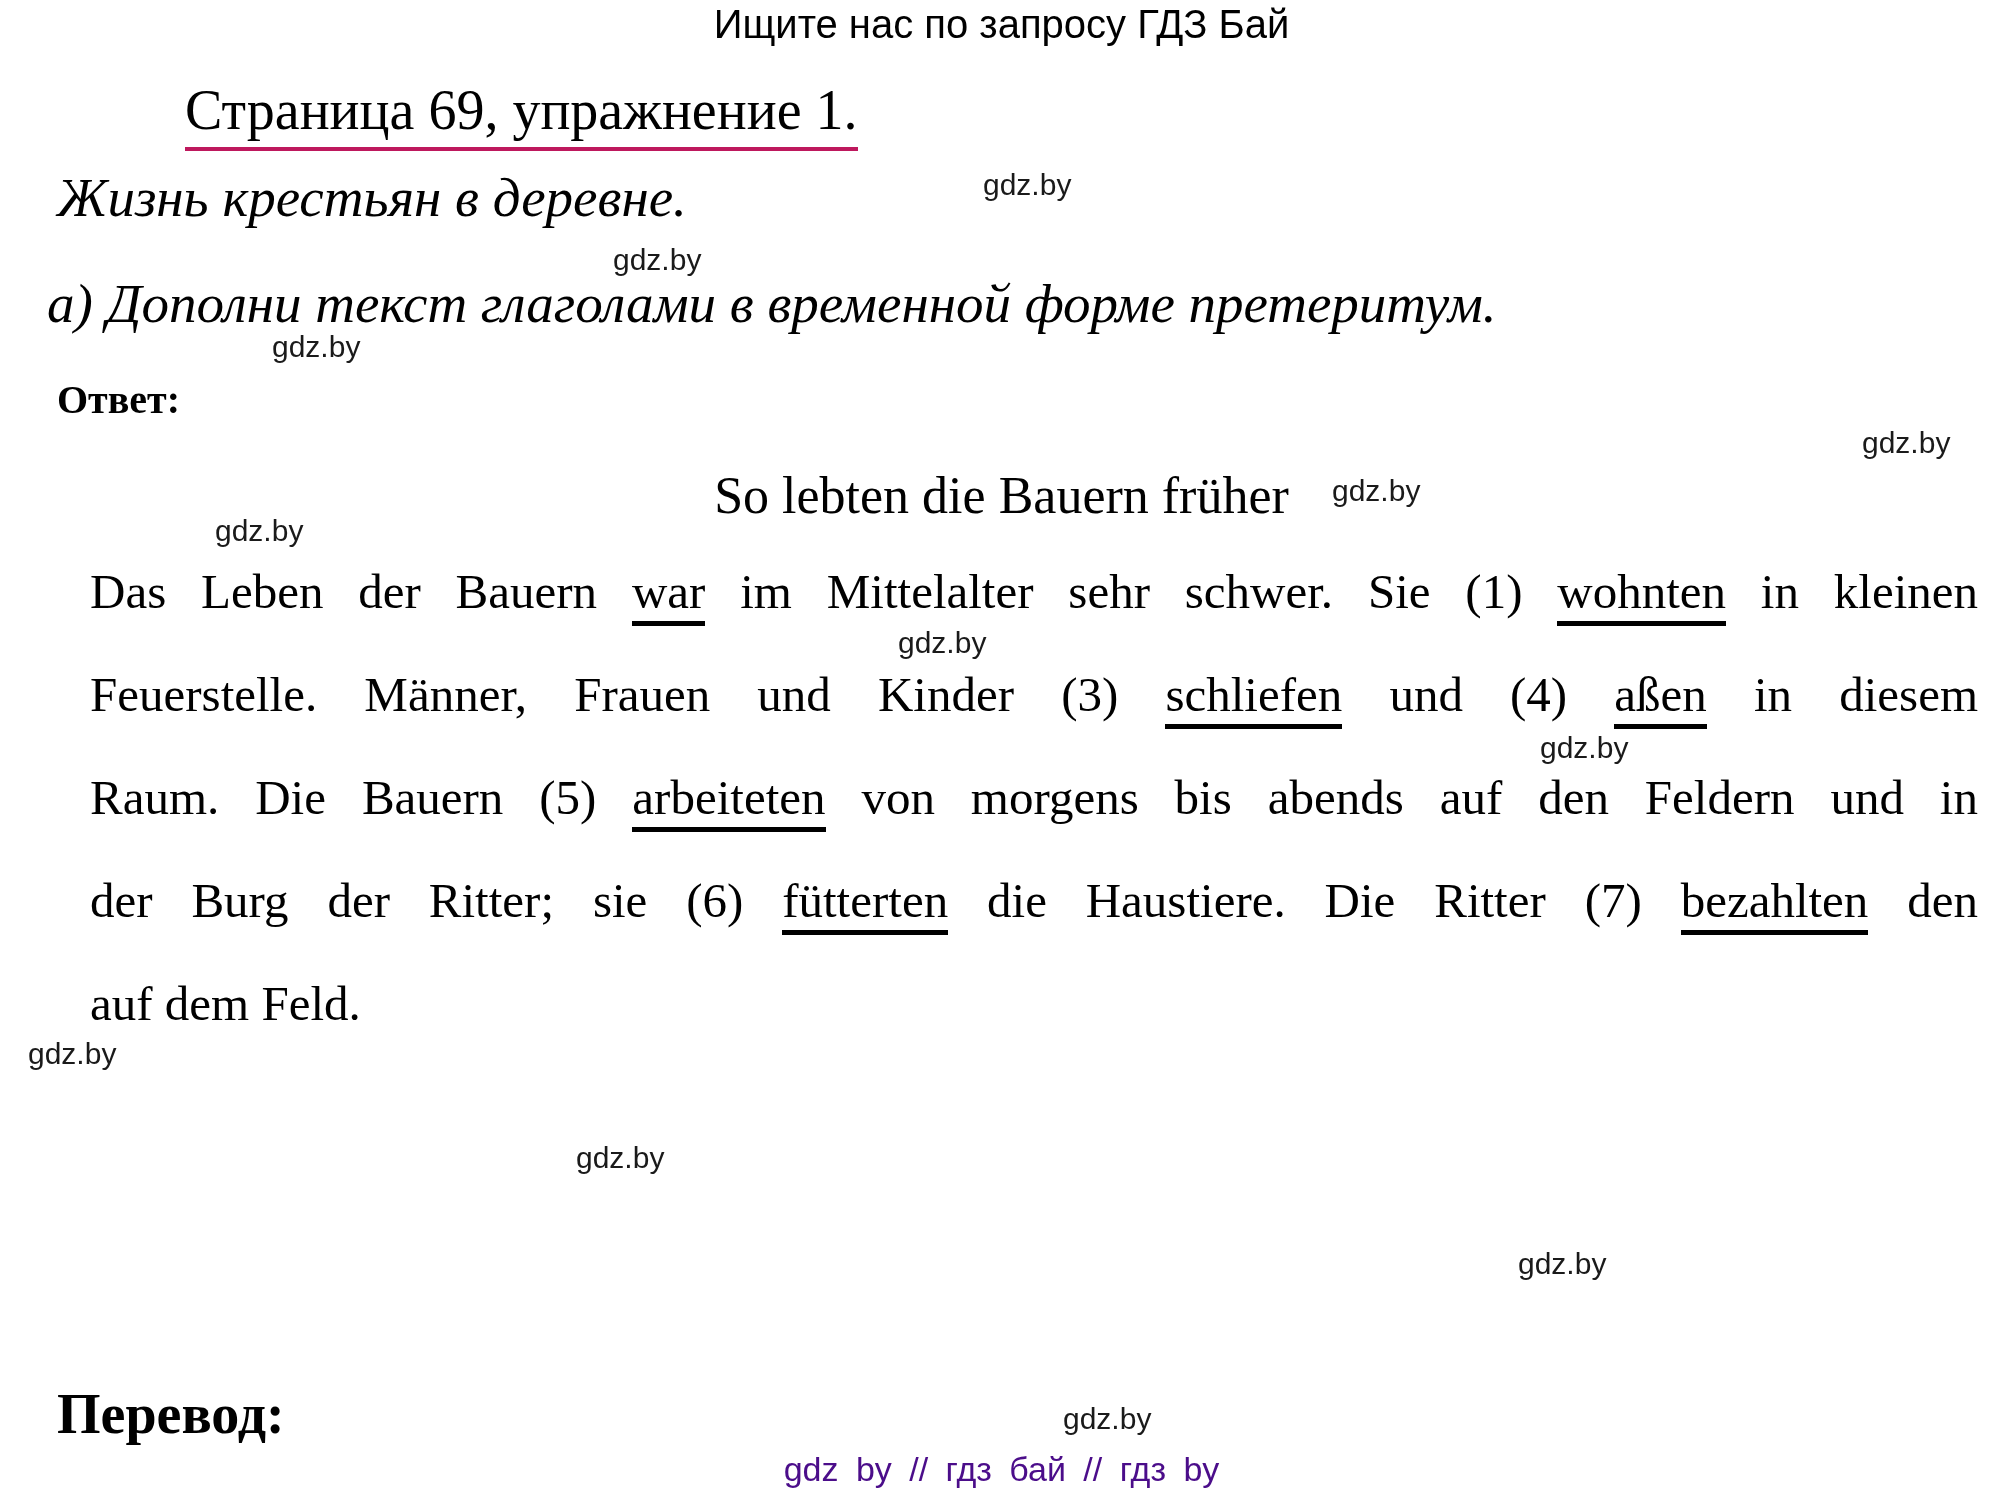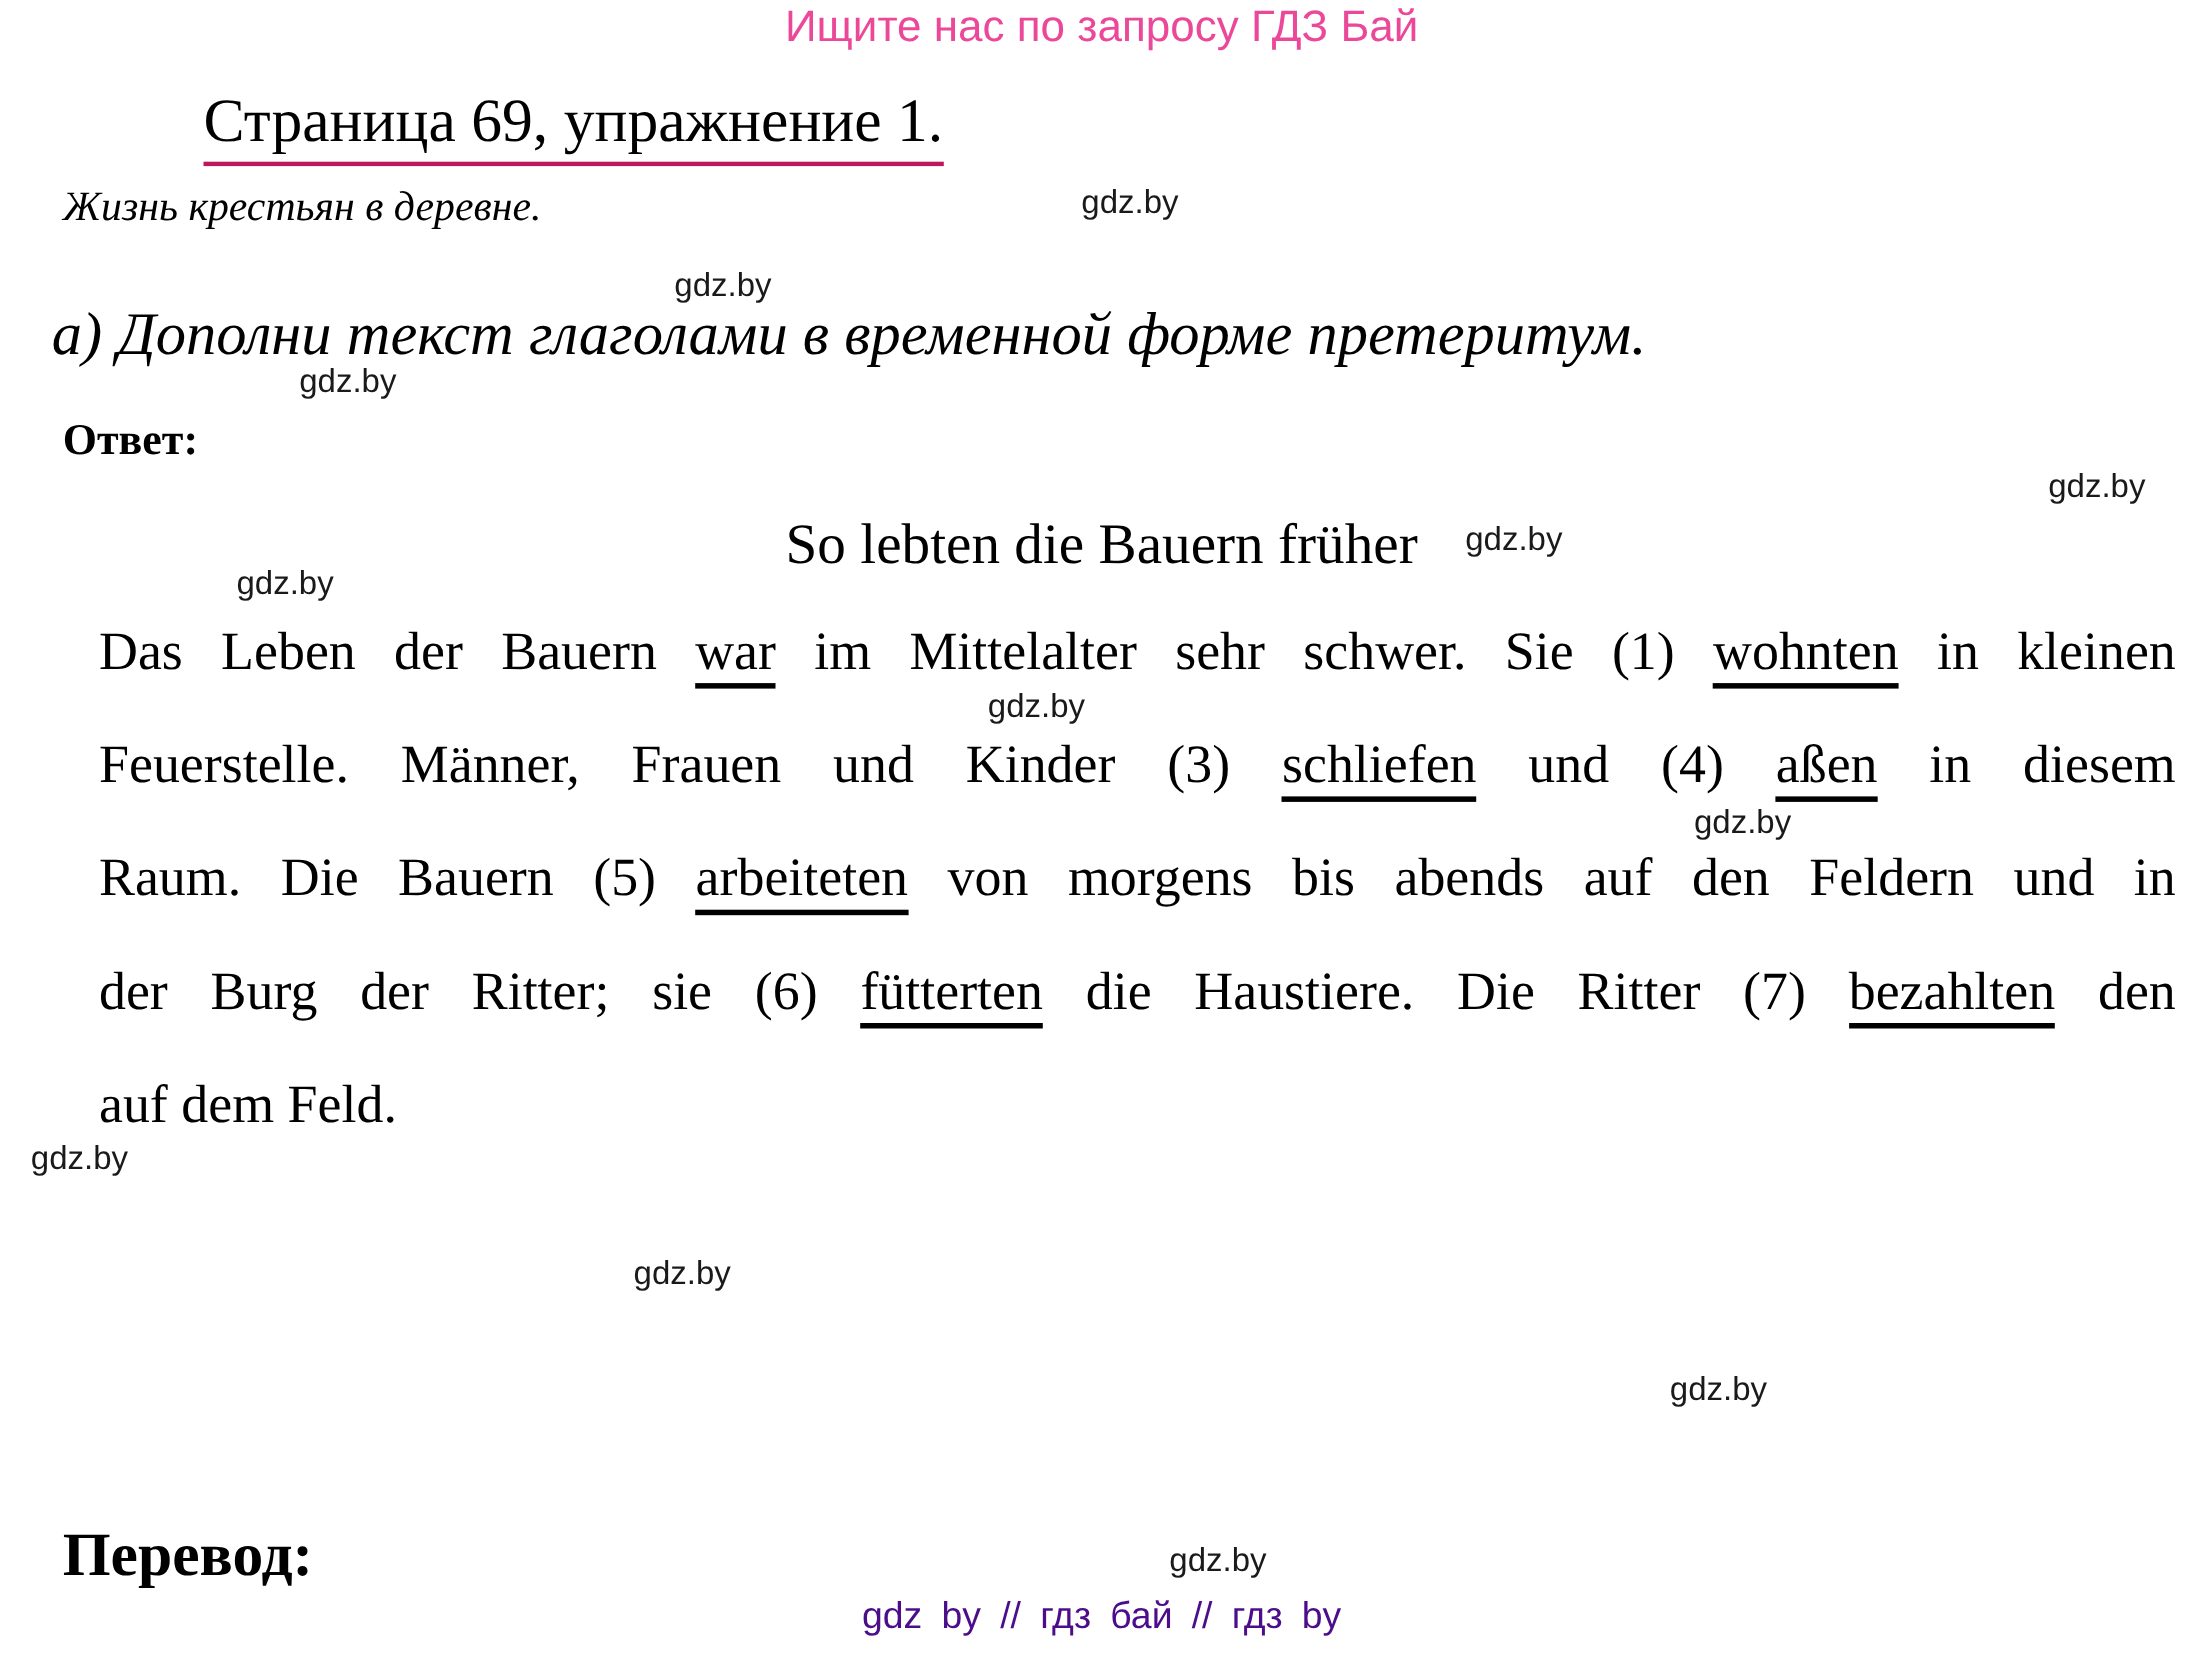--- a/index.html
+++ b/index.html
@@ -11,34 +11,34 @@
     font-family: "Liberation Serif", "DejaVu Serif", serif;
     overflow: hidden;
   }
   .abs { position: absolute; }
 
   .promo-header {
     top: 2px; left: 0; width: 100%;
     text-align: center;
     font-family: "Liberation Sans", "DejaVu Sans", sans-serif;
     font-size: 40px;
-    color: #ec4899;
+    color: #000000;
   }
   .page-title {
     top: 78px; left: 185px;
     font-size: 56px;
     white-space: nowrap;
   }
   .page-title .u-title {
     border-bottom: 4px solid #be185d;
     padding-bottom: 6px;
   }
   .subtitle {
     top: 166px; left: 57px;
-    font-size: 38px;
+    font-size: 55px;
     font-style: italic;
     white-space: nowrap;
   }
   .task-line {
     top: 272px; left: 47px;
     font-size: 55px;
     font-style: italic;
     white-space: nowrap;
   }
   .answer-label {

